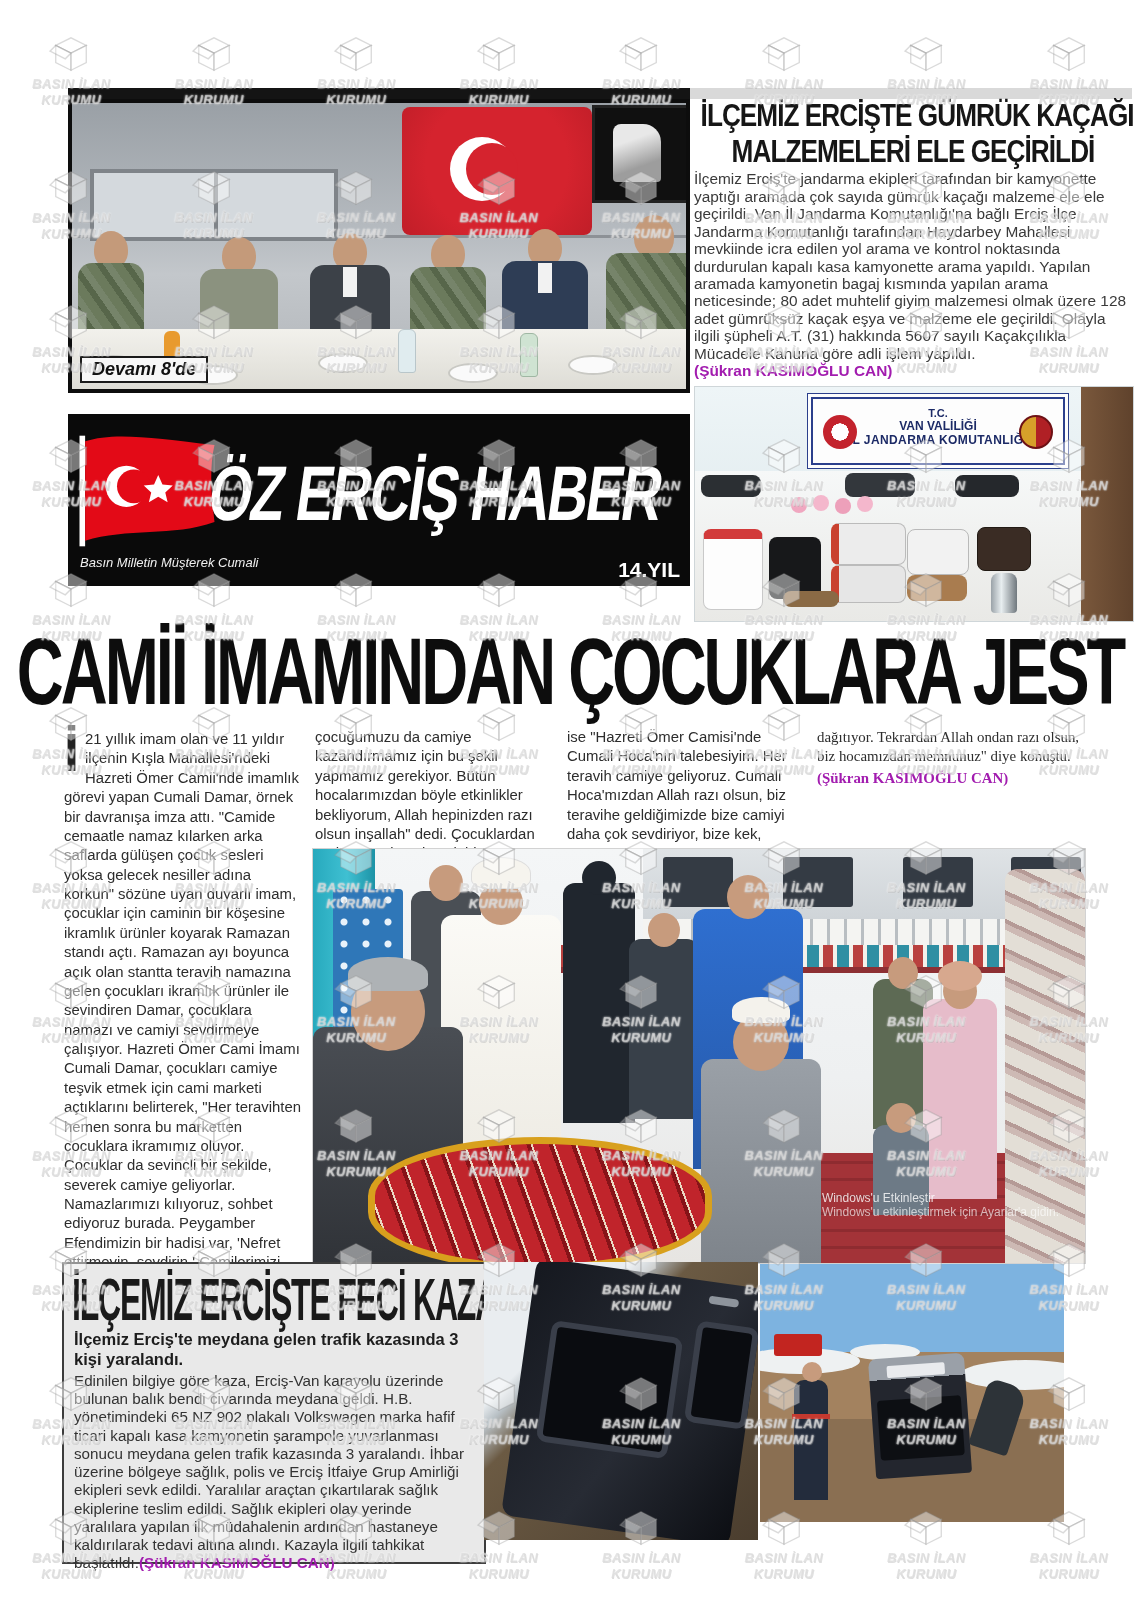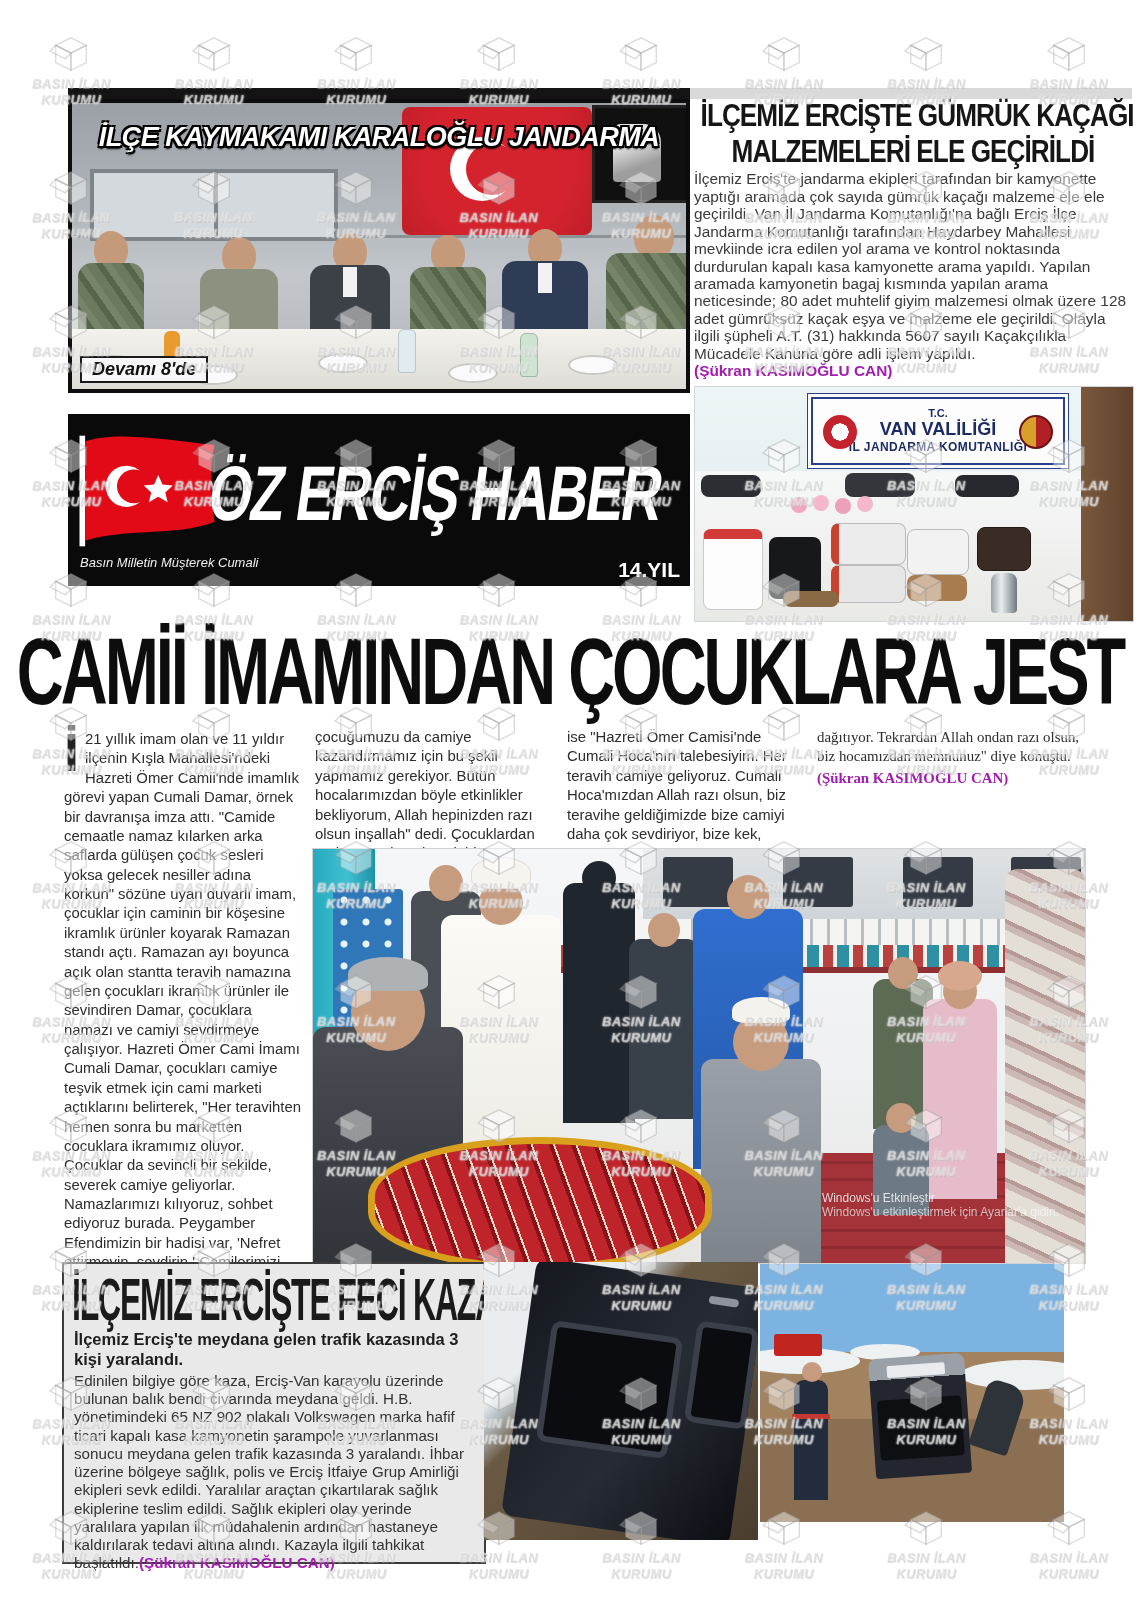--- a/index.html
+++ b/index.html
@@ -53,21 +53,21 @@
   .cust-h{font-size:27px;font-weight:900;line-height:1.12;text-align:center;color:#161616;
           letter-spacing:-1px;transform:scale(.97,1.18);transform-origin:center top;white-space:nowrap;}
   .cust-body{margin-top:12px;font-size:15.4px;line-height:1.13;color:#3a3a3a;}
   .byline{font-weight:800;color:#a21caf;}
   #seized{left:694px;top:386px;width:438px;height:234px;background:linear-gradient(#eef5f7,#e2ecef 60%,#dfe7ea);border:1px solid #cfd6d9;}
   .door{right:0;top:0;width:52px;height:100%;background:linear-gradient(90deg,#7a583c,#5f422c);}
   .sign{left:50%;transform:translateX(-50%);top:10px;width:250px;height:64px;background:#fdfdfd;
         border:2px solid #2b3f8c;box-shadow:0 0 0 3px #fdfdfd,0 0 0 4px #2b3f8c;
         text-align:center;color:#1c2a66;font-weight:800;margin-left:24px;}
   .sign .l1{font-size:11px;margin-top:8px;}
-  .sign .l2{font-size:18px;}
+  .sign .l2{font-size:12px;}
   .sign .l3{font-size:12px;letter-spacing:.4px;}
   .emb{position:absolute;top:16px;width:30px;height:30px;border-radius:50%;}
   .emb.left{left:10px;background:radial-gradient(circle at 50% 50%,#fff 0 40%,#c3232d 41%);border:2px solid #c3232d;}
   .emb.right{right:10px;background:conic-gradient(#b02025 0 50%,#d7a02a 50% 100%);border:2px solid #6d1115;}
   .goods-shelf{left:0;right:52px;top:84px;bottom:0;background:linear-gradient(#f6f8f8,#e9e9e6);}
   .blob{position:absolute;border-radius:8px;}
 
   
   #masthead{left:68px;top:414px;width:622px;height:172px;background:#0a0a0a;}
   .mast-title{position:absolute;left:148px;top:34px;color:#fff;font-weight:900;font-size:56px;
@@ -175,21 +175,20 @@
       <div class="plate" style="left:120px;top:36px"></div>
       <div class="plate" style="left:250px;top:24px"></div>
       <div class="plate" style="left:380px;top:34px"></div>
       <div class="plate" style="left:500px;top:26px"></div>
       <div class="bottle" style="left:96px;top:2px;background:#e89a2e"></div>
       <div class="bottle" style="left:330px;top:0;background:#e0ecef;border:1px solid #b9c6ca"></div>
       <div class="bottle" style="left:452px;top:4px;background:#cfe3d2;border:1px solid #9fb7a3"></div>
     </div>
 
     <div class="abs iftar-headline">
-      <div>İLÇE KAYMAKAMI  KARALOĞLU JANDARMA</div>
     </div>
     <div class="abs devami">Devamı 8'de</div>
   </div>
 
   <div id="customs" class="abs">
     <div class="cust-h">
       <div>İLÇEMİZ ERCİŞTE GÜMRÜK KAÇAĞI</div>
       <div>MALZEMELERİ ELE GEÇİRİLDİ</div>
     </div>
     <div class="cust-body">

